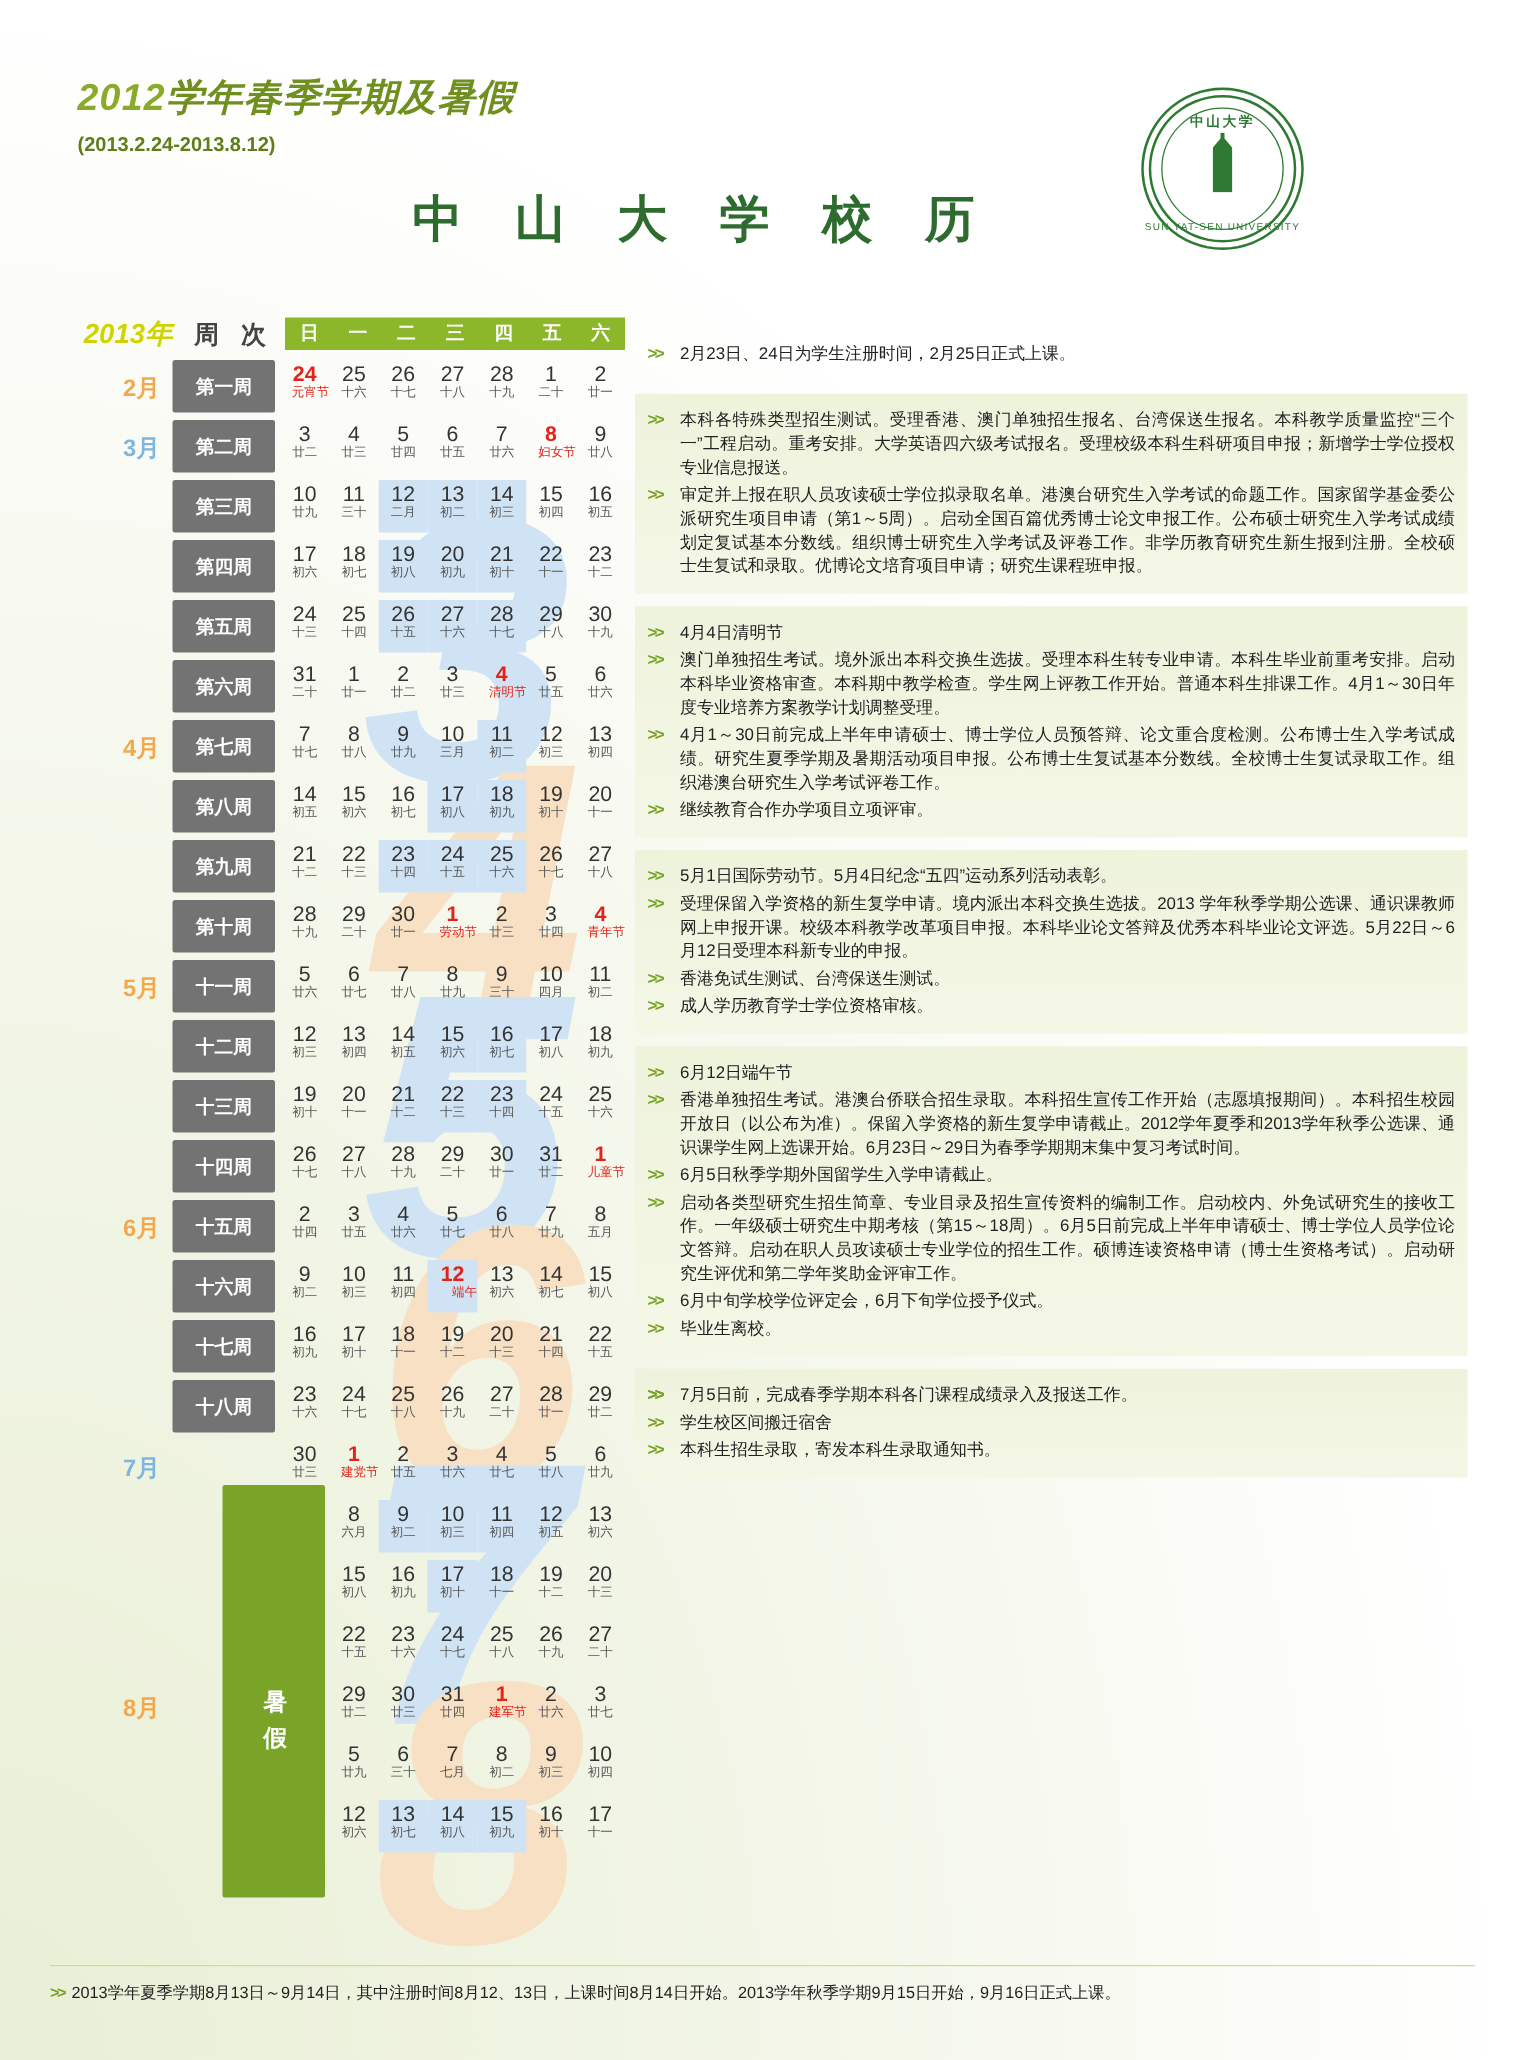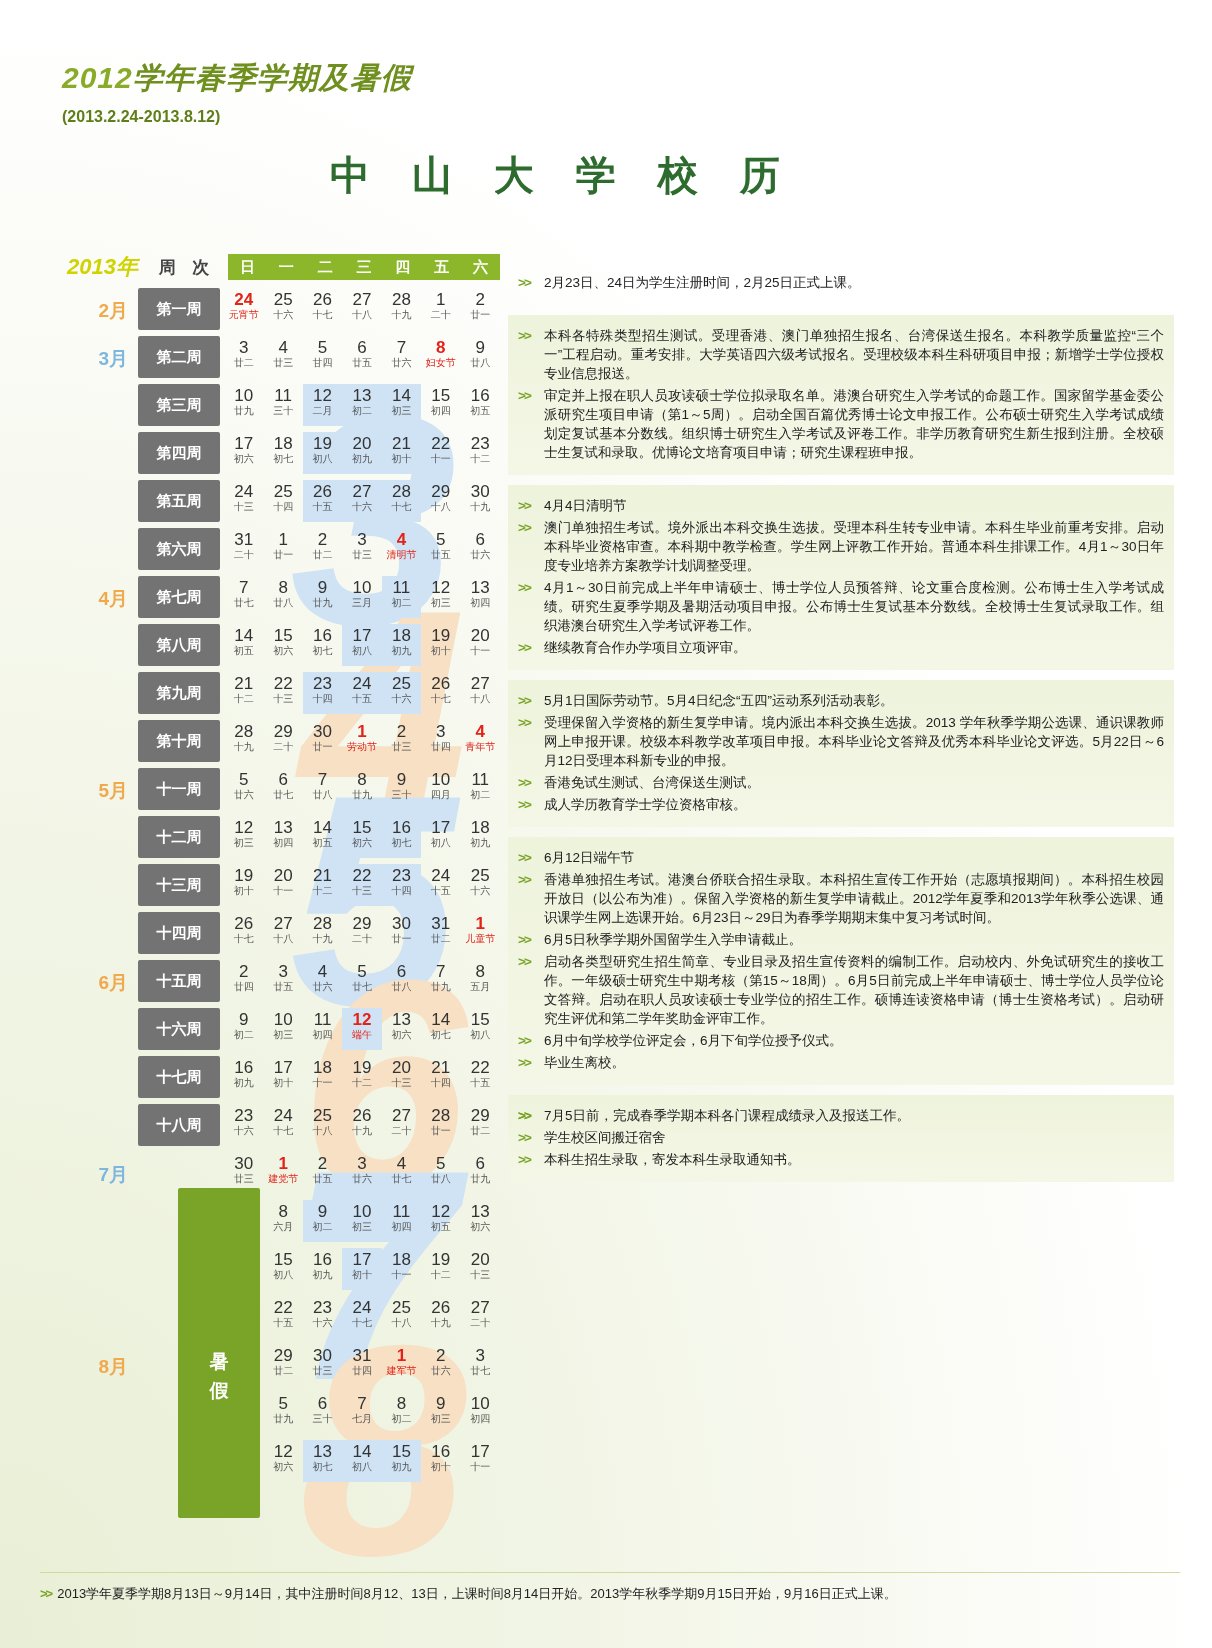--- a/index.html
+++ b/index.html
@@ -64,39 +64,39 @@
   .wm{
     position:absolute;font-size:300px;font-weight:bold;font-style:italic;
     font-family:"Liberation Sans",sans-serif;
     z-index:0;pointer-events:none;line-height:.8;
   }
 
   
   .cal{position:absolute;left:40px;top:252px;width:460px;z-index:2;}
   .cal-head{display:flex;align-items:center;height:30px;}
   .cal-head .yl{width:98px;font-size:22px;font-weight:bold;font-style:italic;color:#cfd400;text-align:right;padding-right:8px;}
-  .cal-head .wk{width:82px;text-align:center;font-size:17px;font-weight:bold;color:#444;letter-spacing:6px;}
+  .cal-head .wk{width:82px;text-align:center;font-size:20px;font-weight:bold;color:#444;letter-spacing:6px;}
   .cal-head .dows{flex:1;display:flex;background:#8cb72b;}
   .cal-head .dows span{flex:1;text-align:center;color:#fff;font-size:15px;font-weight:bold;line-height:26px;}
 
   .row{display:flex;align-items:stretch;margin-top:6px;min-height:42px;}
   .row .mon{width:98px;text-align:right;padding-right:10px;font-size:19px;color:#e8a33d;font-weight:bold;padding-top:10px;box-sizing:border-box;}
   .row .mon.blue{color:#7fb6dd;}
   .row .mon.orange{color:#f0a94c;}
   .row .wkname{
     width:82px;margin-right:4px;background:#737373;color:#fff;
     display:flex;align-items:center;justify-content:center;
     font-size:15px;font-weight:bold;border-radius:2px;
   }
   .row .days{flex:1;display:flex;}
   .cell{flex:1;text-align:center;padding:2px 0;}
   .cell .d{font-size:17px;color:#333;line-height:19px;}
   .cell .l{font-size:10px;color:#555;line-height:12px;}
   .cell.red .d{color:#e2231a;font-weight:bold;}
-  .cell.red .l{color:#e2231a;}
+  .cell.red .l{color:#e2231a;text-align:right;}
   .cell.shade{background:#cfe3f5;}
 
   
   .summer{
     position:absolute;left:138px;width:82px;
     background:#7aa428;color:#fff;border-radius:2px;
     display:flex;align-items:center;justify-content:center;
     font-size:19px;font-weight:bold;letter-spacing:4px;
     writing-mode:vertical-rl;text-orientation:upright;
     z-index:3;
@@ -129,20 +129,26 @@
   <div class="wm" style="left:300px;top:965px;color:#f7e0c4;">6</div>
   <div class="wm" style="left:290px;top:1155px;color:#cfe3f5;">7</div>
   <div class="wm" style="left:300px;top:1330px;color:#f7e0c4;">8</div>
 
   <div class="hdr-year">
     <span class="yr">2012</span><span>学年春季学期及暑假</span>
   </div>
   <div class="hdr-range">(2013.2.24-2013.8.12)</div>
   <div class="hdr-title">中 山 大 学 校 历</div>
 
+  <div class="seal">
+    <div class="inner"></div>
+    <div class="cn">中山大学</div>
+    <div class="tower"></div>
+    <div class="en">SUN YAT-SEN UNIVERSITY</div>
+  </div>
 
   <div class="cal">
     <div class="cal-head">
       <div class="yl">2013年</div>
       <div class="wk">周 次</div>
       <div class="dows">
         <span>日</span>
         <span>一</span>
         <span>二</span>
         <span>三</span>

